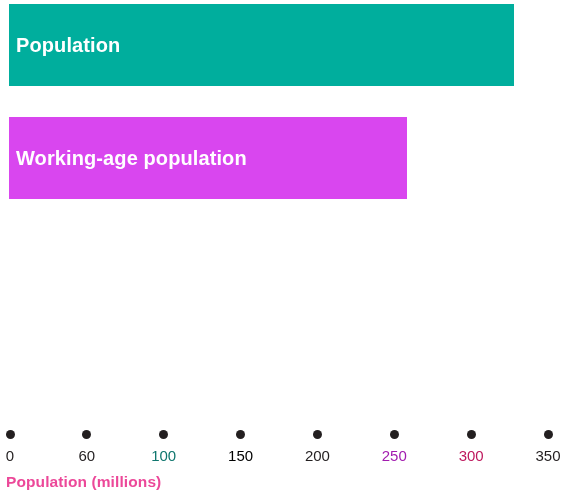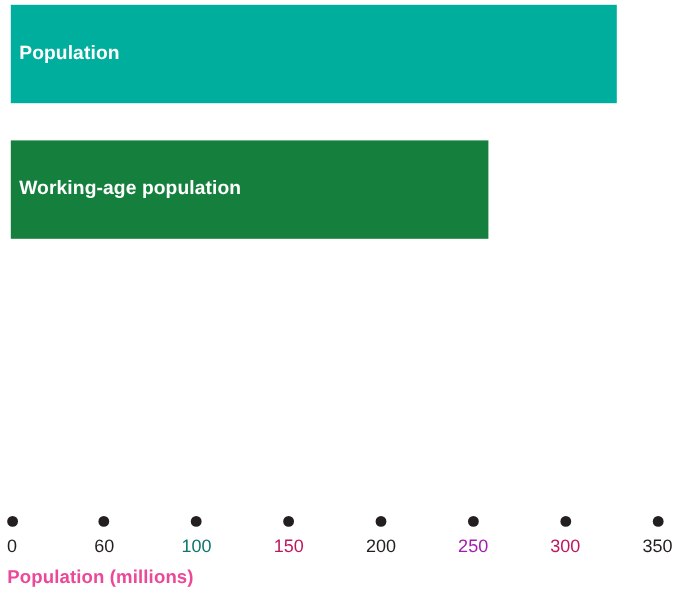--- a/index.html
+++ b/index.html
@@ -41,21 +41,21 @@
     left: 9px;
     top: 0;
     height: 82px;
     background: #00ae9d;
     display: flex;
     align-items: center;
   }
 
   .bar-label {
     color: #ffffff;
-    font-size: 16px;
+    font-size: 20px;
     font-weight: bold;
     letter-spacing: 0.1px;
     padding-left: 7px;
     white-space: nowrap;
   }
 
   
   .x-axis {
     position: absolute;
     left: 0;
@@ -105,36 +105,36 @@
 
   <div class="plot-area">
 
     <div class="bar-row" style="top:4px;">
       <div class="bar" id="bar-0" style="width: 505.183px; background: rgb(0, 174, 157);">
         <span class="bar-label">Population</span>
       </div>
     </div>
 
     <div class="bar-row" style="top:117px;">
-      <div class="bar" id="bar-1" style="width: 397.583px; background: #15803d;">
+      <div class="bar" id="bar-1" style="width: 397.583px; background: #d946ef;">
         <span class="bar-label">Working-age population</span>
       </div>
     </div>
   </div>
 
   <div class="x-axis">
     <div id="ticks-container">
         <div class="tick-dot" style="left: 10px; background: rgb(35, 31, 32);"></div>
         <div class="tick-label" style="left: 10px; color: rgb(35, 31, 32);">0</div>
         <div class="tick-dot" style="left: 86.8571px; background: rgb(35, 31, 32);"></div>
         <div class="tick-label" style="left: 86.8571px; color: rgb(35, 31, 32);">60</div>
         <div class="tick-dot" style="left: 163.714px; background: rgb(35, 31, 32);"></div>
         <div class="tick-label" style="left: 163.714px; color: #0f766e;">100</div>
         <div class="tick-dot" style="left: 240.571px; background: rgb(35, 31, 32);"></div>
-        <div class="tick-label" style="left: 240.571px; color: #be185d;">150</div>
+        <div class="tick-label" style="left: 240.571px; color: #000000;">150</div>
         <div class="tick-dot" style="left: 317.429px; background: rgb(35, 31, 32);"></div>
         <div class="tick-label" style="left: 317.429px; color: rgb(35, 31, 32); text-align: center;">200</div>
         <div class="tick-dot" style="left: 394.286px; background: rgb(35, 31, 32);"></div>
         <div class="tick-label" style="left: 394.286px; color: #a21caf;">250</div>
         <div class="tick-dot" style="left: 471.143px; background: rgb(35, 31, 32);"></div>
         <div class="tick-label" style="left: 471.143px; color: #be185d;">300</div>
         <div class="tick-dot" style="left: 548px; background: rgb(35, 31, 32);"></div>
         <div class="tick-label" style="left: 548px; color: rgb(35, 31, 32);">350</div>
       </div>
     <div class="axis-title">Population (millions)</div>

